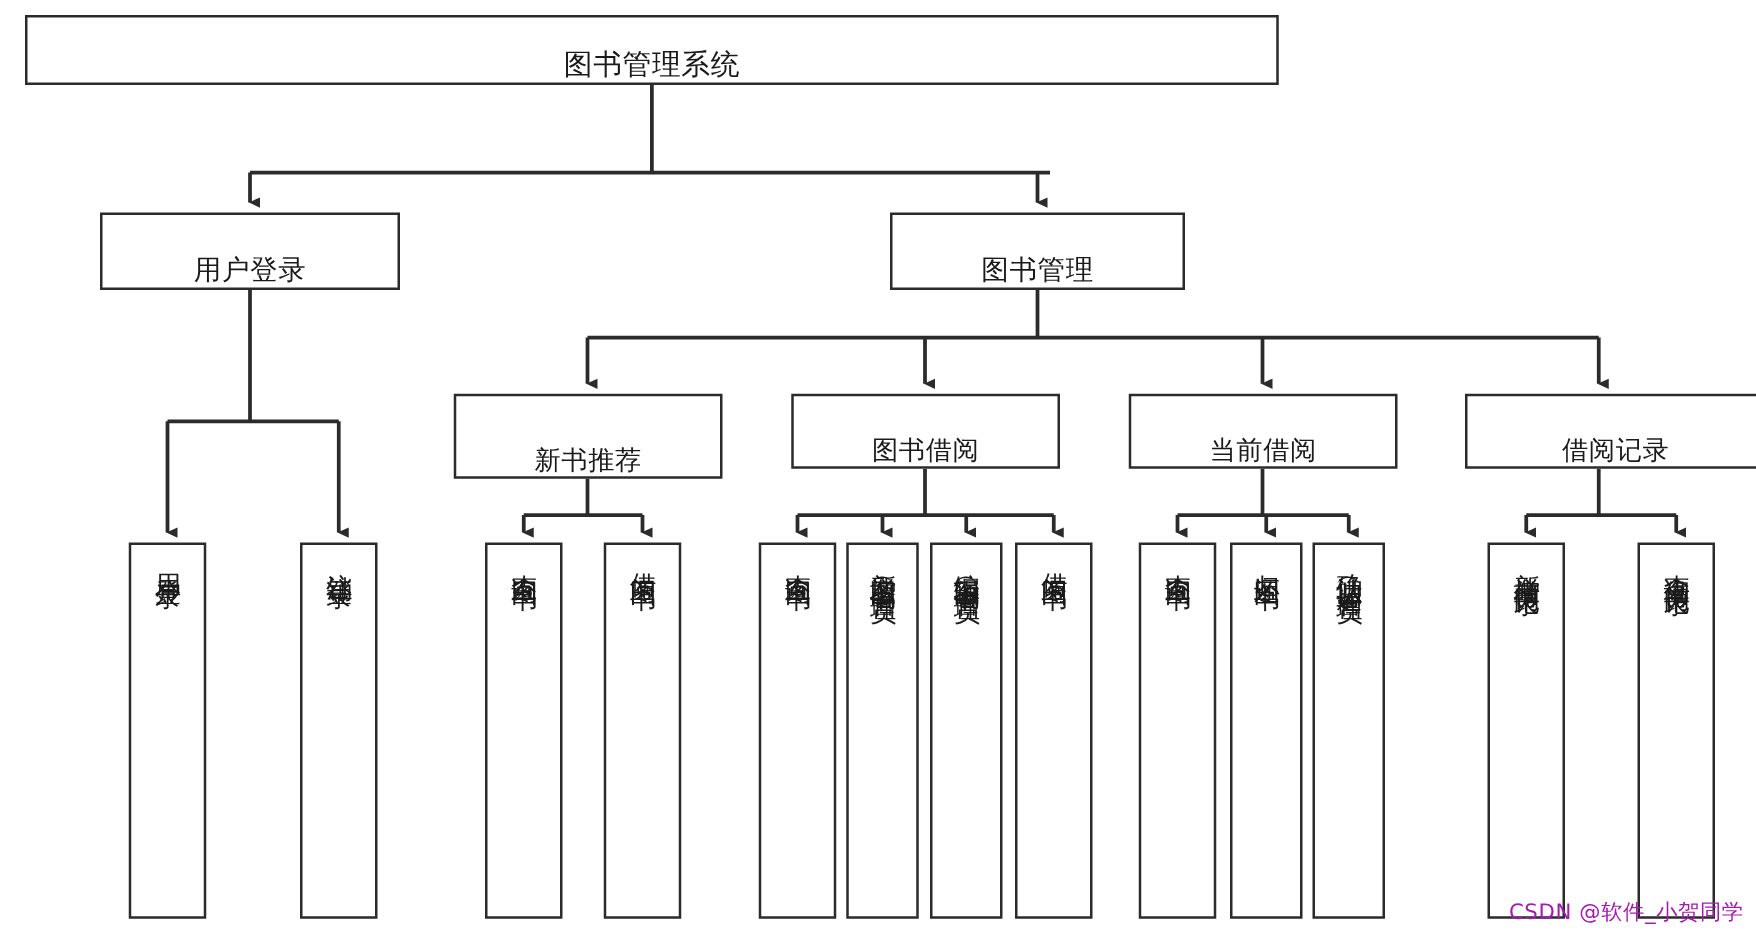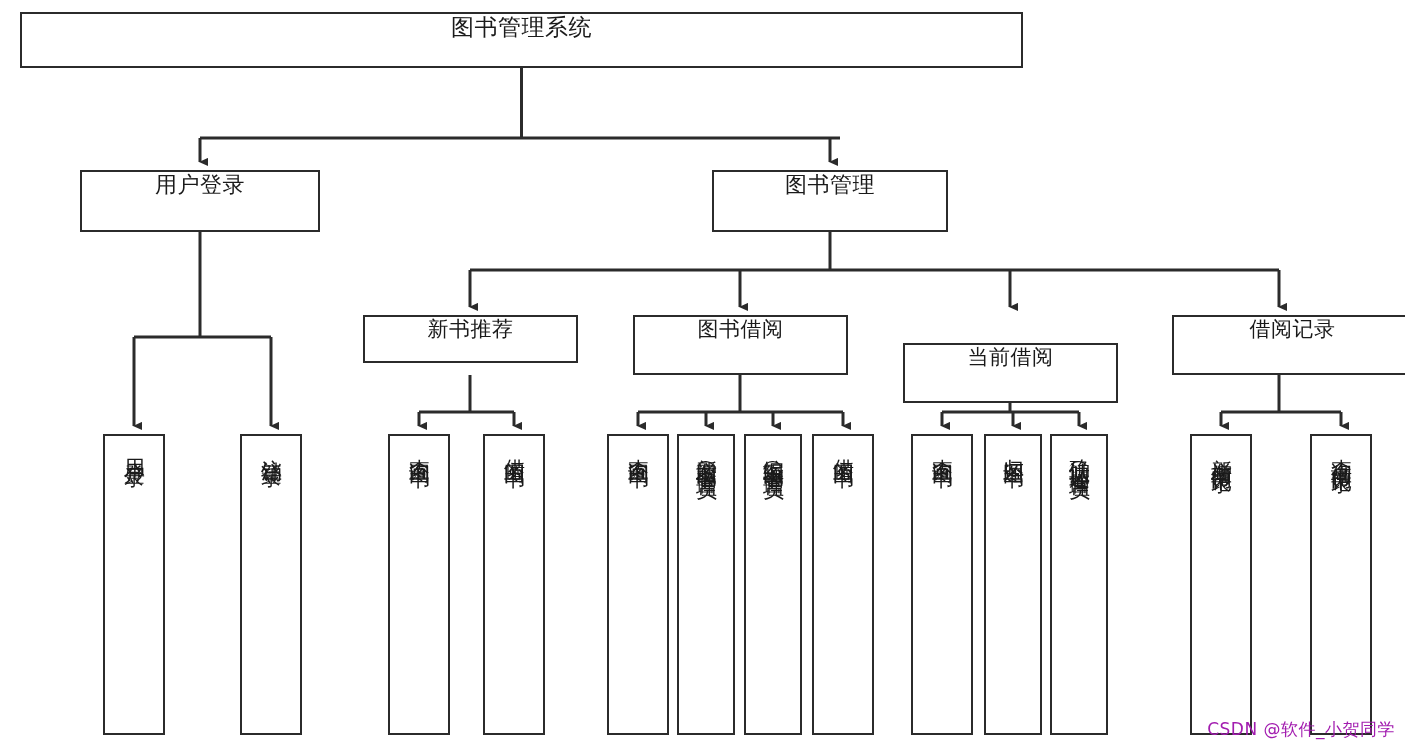--- a/index.html
+++ b/index.html
@@ -22,21 +22,21 @@
     width: 1405px;
     height: 747px;
     pointer-events: none;
   }
   .node {
     position: absolute;
     box-sizing: border-box;
     background: #ffffff;
     border: 2px solid #2b2b2b;
     display: flex;
-    align-items: flex-start;
+    align-items: flex-end;
     justify-content: center;
     color: #1a1a1a;
   }
   .node-label {
     display: block;
     line-height: 1.18;
     letter-spacing: 0.5px;
     white-space: nowrap;
   }
   .level-root .node-label { font-size: 23px; }
@@ -128,27 +128,27 @@
     <span class="node-label">图书管理系统</span>
   </div>
 
   <div class="node level-2" style="left:80px; top:170px; width:240px; height:62px;">
     <span class="node-label">用户登录</span>
   </div>
   <div class="node level-2" style="left:712px; top:170px; width:236px; height:62px;">
     <span class="node-label">图书管理</span>
   </div>
 
-  <div class="node level-3" style="left:363px; top:315px; width:215px; height:48px;">
+  <div class="node level-3" style="left:363px; top:315px; width:215px; height:68px;">
     <span class="node-label">新书推荐</span>
   </div>
   <div class="node level-3" style="left:633px; top:315px; width:215px; height:60px;">
     <span class="node-label">图书借阅</span>
   </div>
-  <div class="node level-3" style="left:903px; top:315px; width:215px; height:60px;margin-top:28px;">
+  <div class="node level-3" style="left:903px; top:315px; width:215px; height:60px;">
     <span class="node-label">当前借阅</span>
   </div>
   <div class="node level-3" style="left:1172px; top:315px; width:241px; height:60px;">
     <span class="node-label">借阅记录</span>
   </div>
 
   <div class="node leaf" style="left:103px; top:434px; width:62px; height:301px;">
     <span class="node-label">用户登录</span>
   </div>
   <div class="node leaf" style="left:240px; top:434px; width:62px; height:301px;">

